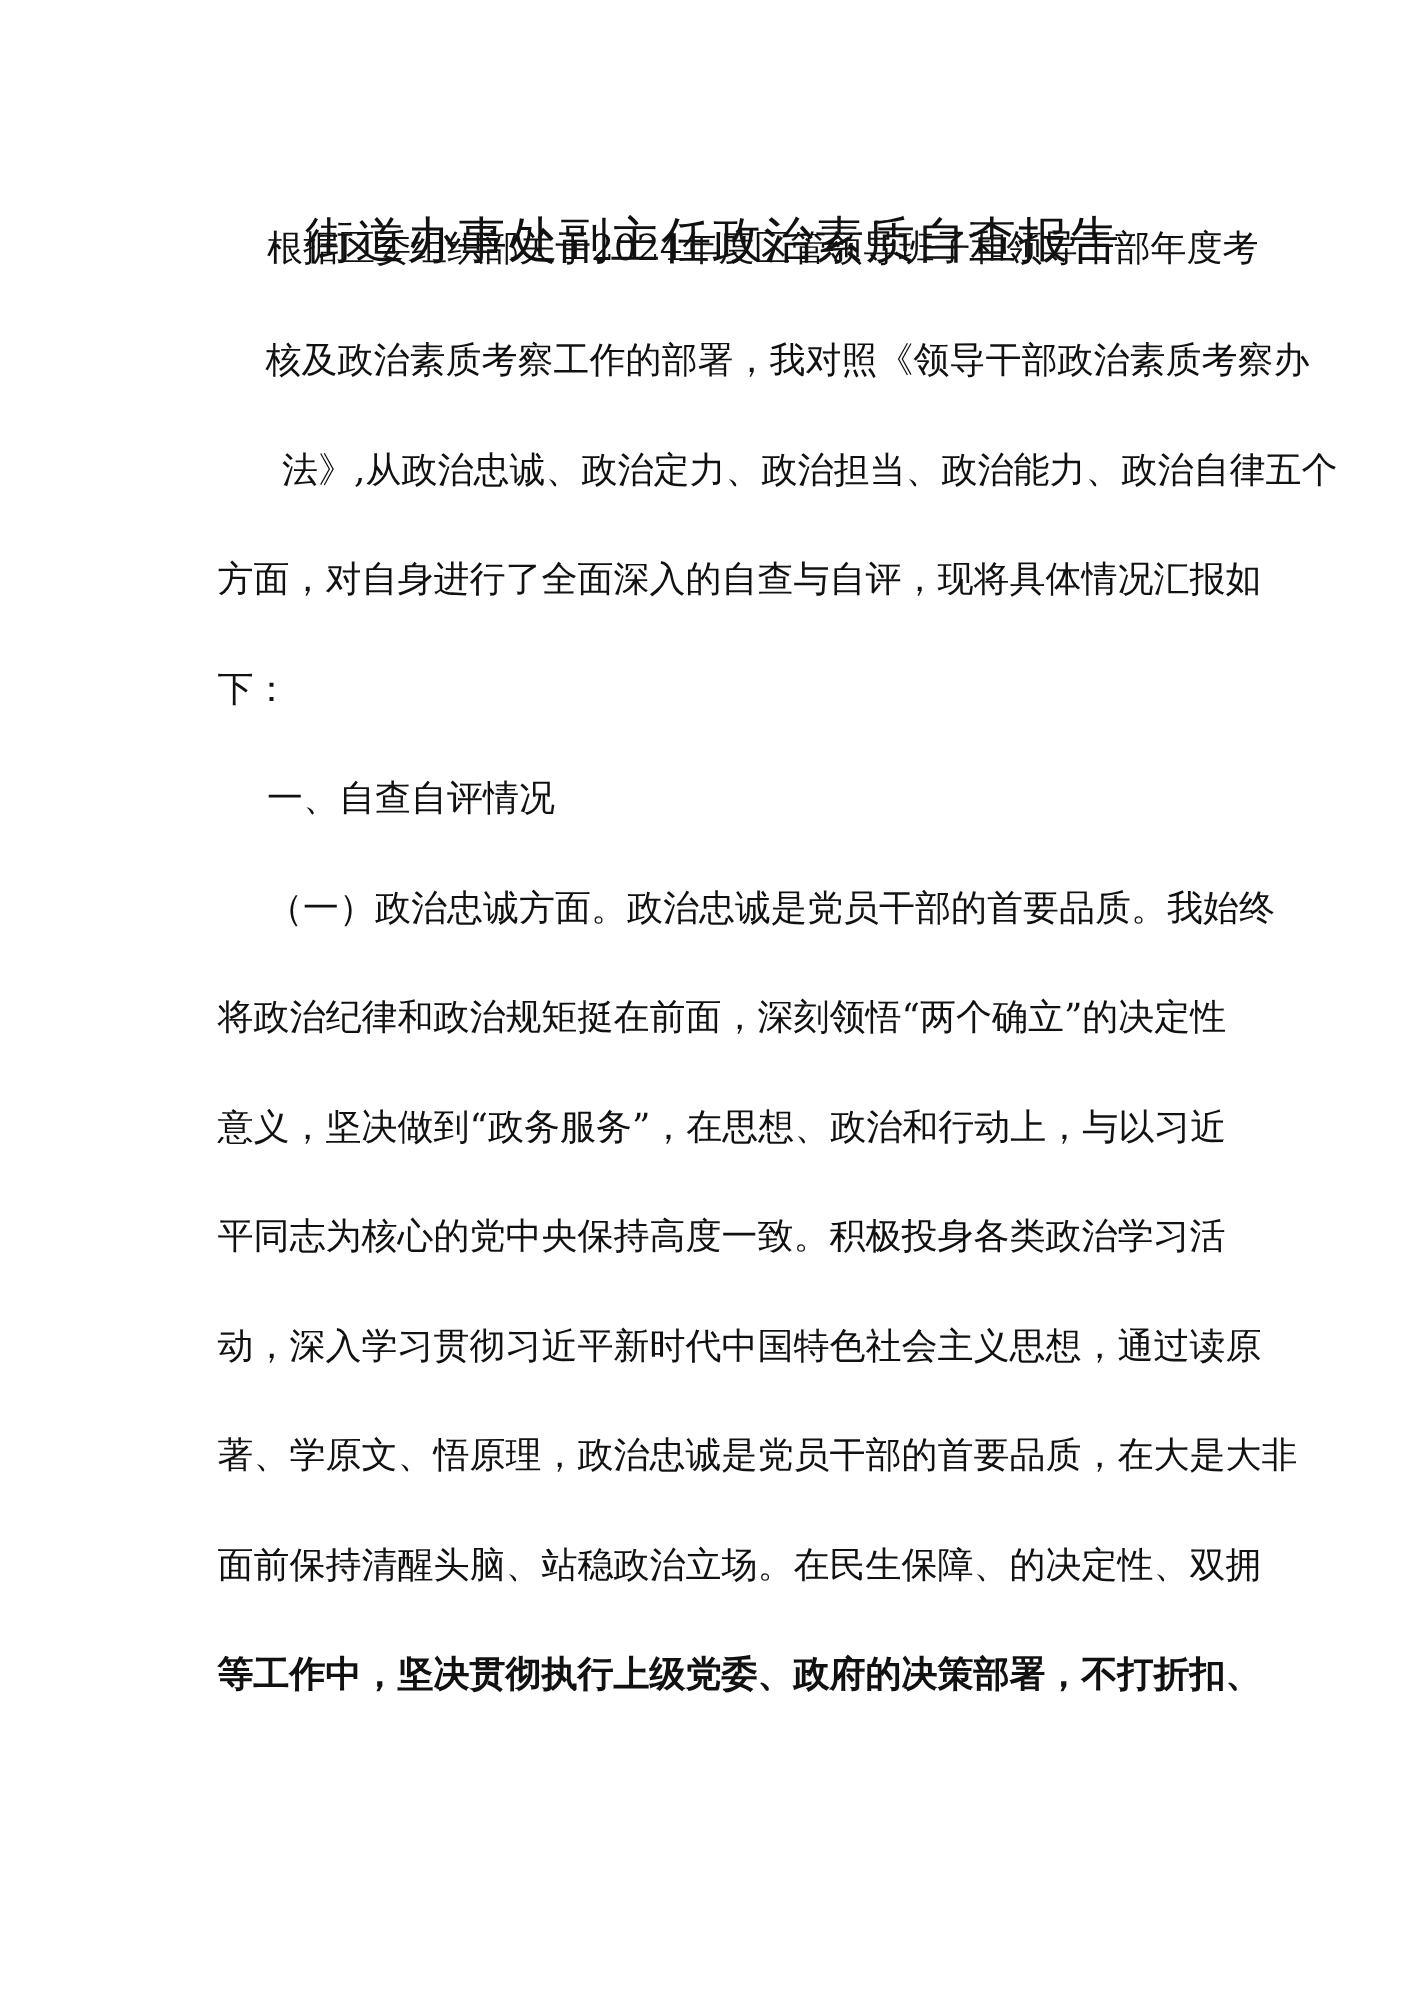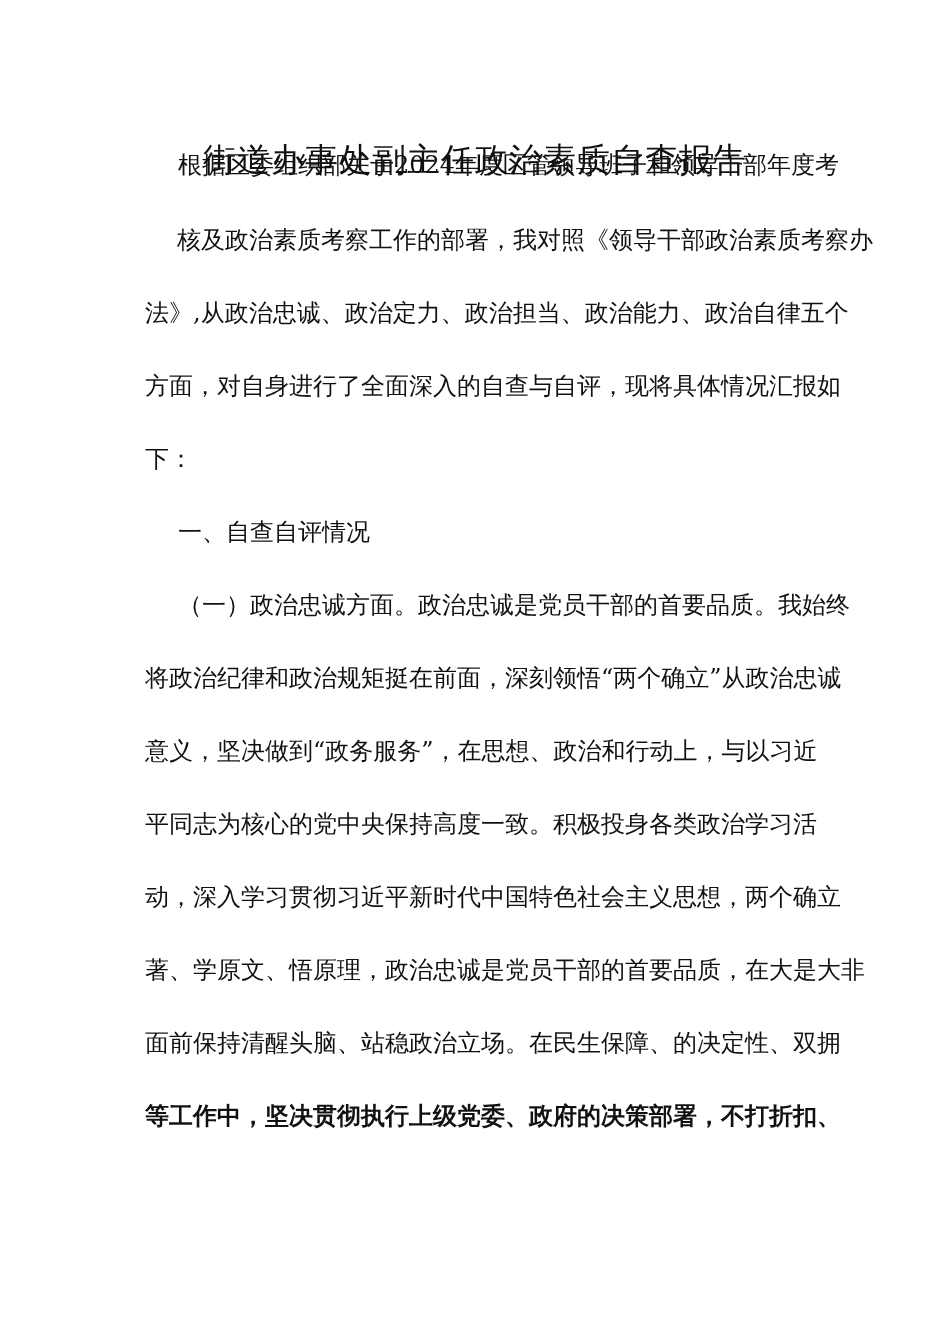--- a/index.html
+++ b/index.html
@@ -13,26 +13,26 @@
   .line.last { text-align-last: left; }
 </style>
 </head>
 <body>
 
 <div class="page">
   <div class="title">街道办事处副主任政治素质自查报告</div>
   <div id="body-lines">
       <div class="line" style="top: 150px; left: 178px; width: 629px;">根据区委组织部关于2024年度区管领导班子和领导干部年度考</div>
       <div class="line" style="top: 225px; margin-left: 32px;">核及政治素质考察工作的部署，我对照《领导干部政治素质考察办</div>
-      <div class="line" style="top: 298px;">法》,从政治忠诚、政治定力、政治担当、政治能力、政治自律五个</div>
+      <div class="line" style="top: 298px; margin-left: 43px;">法》,从政治忠诚、政治定力、政治担当、政治能力、政治自律五个</div>
       <div class="line" style="top: 371px;">方面，对自身进行了全面深入的自查与自评，现将具体情况汇报如</div>
       <div class="line last" style="top: 444px;">下：</div>
       <div class="line last" style="top: 517px; left: 178px; width: 629px;">一、自查自评情况</div>
       <div class="line" style="top: 590px; left: 178px; width: 629px;">（一）政治忠诚方面。政治忠诚是党员干部的首要品质。我始终</div>
-      <div class="line" style="top: 663px;">将政治纪律和政治规矩挺在前面，深刻领悟“两个确立”从政治忠诚</div>
+      <div class="line" style="top: 663px;">将政治纪律和政治规矩挺在前面，深刻领悟“两个确立”的决定性</div>
       <div class="line" style="top: 736px;">意义，坚决做到“政务服务”，在思想、政治和行动上，与以习近</div>
       <div class="line" style="top: 809px;">平同志为核心的党中央保持高度一致。积极投身各类政治学习活</div>
-      <div class="line" style="top: 882px;">动，深入学习贯彻习近平新时代中国特色社会主义思想，两个确立</div>
+      <div class="line" style="top: 882px;">动，深入学习贯彻习近平新时代中国特色社会主义思想，通过读原</div>
       <div class="line" style="top: 955px;">著、学原文、悟原理，政治忠诚是党员干部的首要品质，在大是大非</div>
       <div class="line" style="top: 1028px;">面前保持清醒头脑、站稳政治立场。在民生保障、的决定性、双拥</div>
       <div class="line" style="top: 1101px; font-weight: bold;">等工作中，坚决贯彻执行上级党委、政府的决策部署，不打折扣、</div>
     </div>
 </div>
 
 </body></html>

